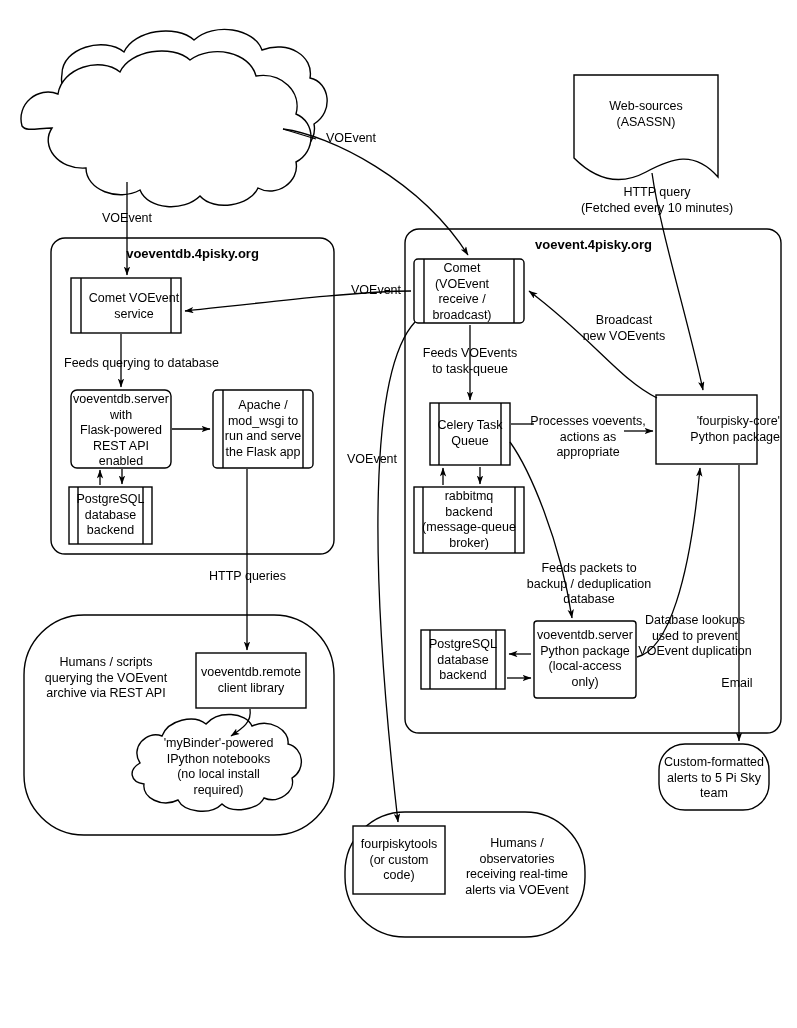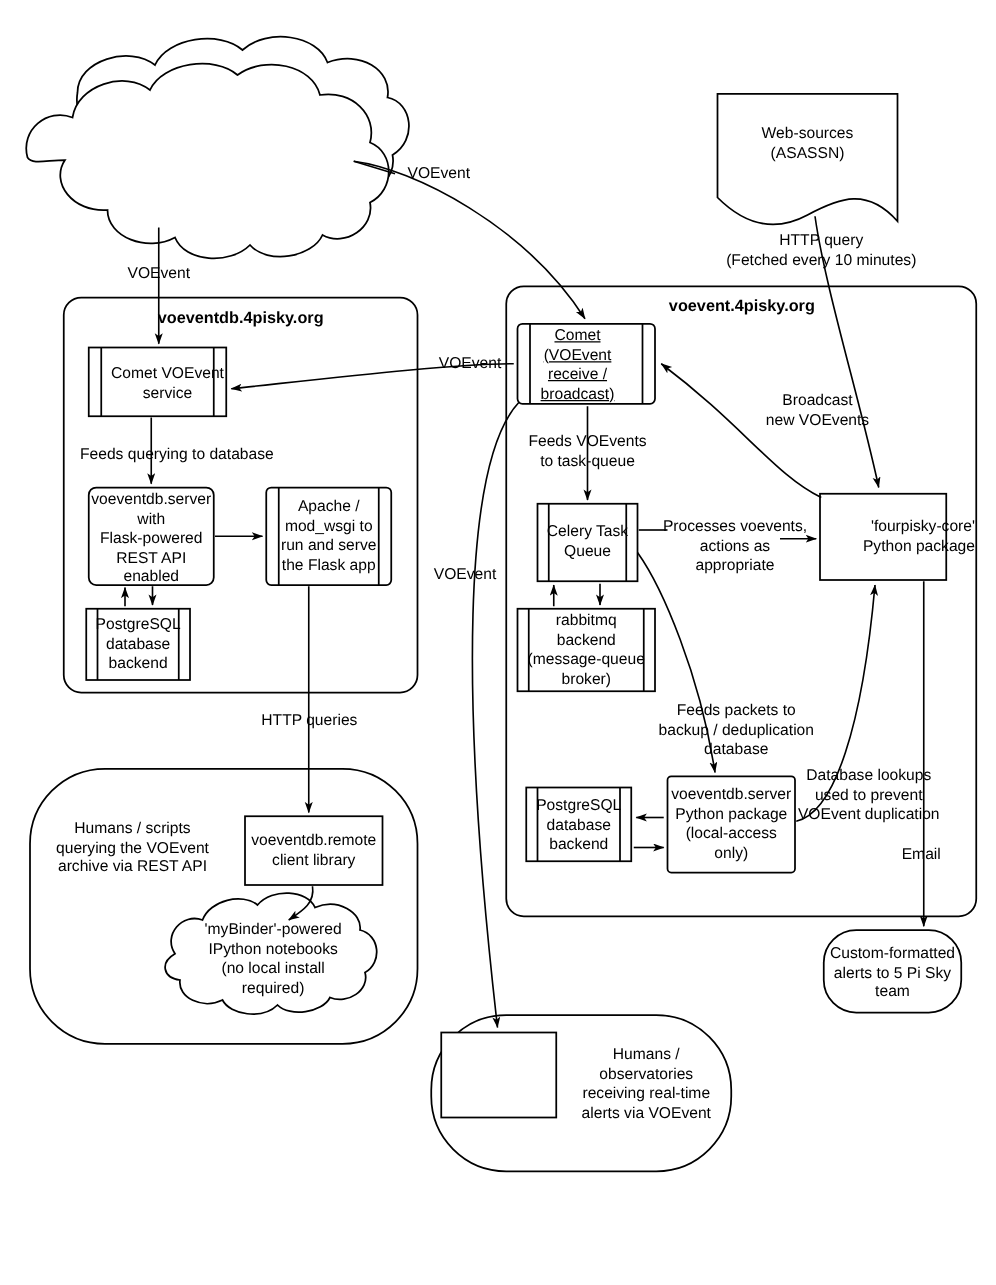--- a/index.html
+++ b/index.html
@@ -221,21 +221,21 @@
 (Fetched every 10 minutes)</div>
 
   <div class="lbl" style="left:92px; top:211px; width:70px;">VOEvent</div>
 
   <div class="lbl bold" style="left:91px; top:246px; width:203px;">voeventdb.4pisky.org</div>
   <div class="lbl bold" style="left:465px; top:237px; width:257px;">voevent.4pisky.org</div>
 
   <div class="lbl" style="left:81px; top:291px; width:106px;">Comet VOEvent
 service</div>
 
-  <div class="lbl" style="left:424px; top:261px; width:76px;text-decoration:underline;">Comet
+  <div class="lbl" style="left:424px; top:261px; width:76px;">Comet
 (VOEvent
 receive /
 broadcast)</div>
 
   <div class="lbl" style="left:341px; top:283px; width:70px;">VOEvent</div>
 
   <div class="lbl left" style="left:64px; top:356px; width:200px;">Feeds querying to database</div>
 
   <div class="lbl" style="left:71px; top:392px; width:100px;">voeventdb.server
 with
@@ -248,21 +248,21 @@
 run and serve
 the Flask app</div>
 
   <div class="lbl" style="left:69px; top:492px; width:83px;">PostgreSQL
 database
 backend</div>
 
   <div class="lbl" style="left:404px; top:346px; width:132px;">Feeds VOEvents
 to task-queue</div>
 
-  <div class="lbl" style="left:599px; top:313px; width:110px;">Broadcast
+  <div class="lbl" style="left:569px; top:313px; width:110px;">Broadcast
 new VOEvents</div>
 
   <div class="lbl" style="left:430px; top:418px; width:80px;">Celery Task
 Queue</div>
 
   <div class="lbl" style="left:528px; top:414px; width:120px;">Processes voevents,
 actions as appropriate</div>
 
   <div class="lbl" style="left:656px; top:414px; width:124px;text-align:right;">'fourpisky-core'
 Python package</div>
@@ -304,18 +304,21 @@
 archive via REST API</div>
 
   <div class="lbl" style="left:196px; top:665px; width:110px;">voeventdb.remote
 client library</div>
 
   <div class="lbl" style="left:147px; top:736px; width:143px;">'myBinder'-powered
 IPython notebooks
 (no local install
 required)</div>
 
+  <div class="lbl" style="left:353px; top:837px; width:92px;">fourpiskytools
+(or custom
+code)</div>
 
   <div class="lbl" style="left:452px; top:836px; width:130px;">Humans / observatories
 receiving real-time
 alerts via VOEvent</div>
 
 </div>
 
 </body></html>

